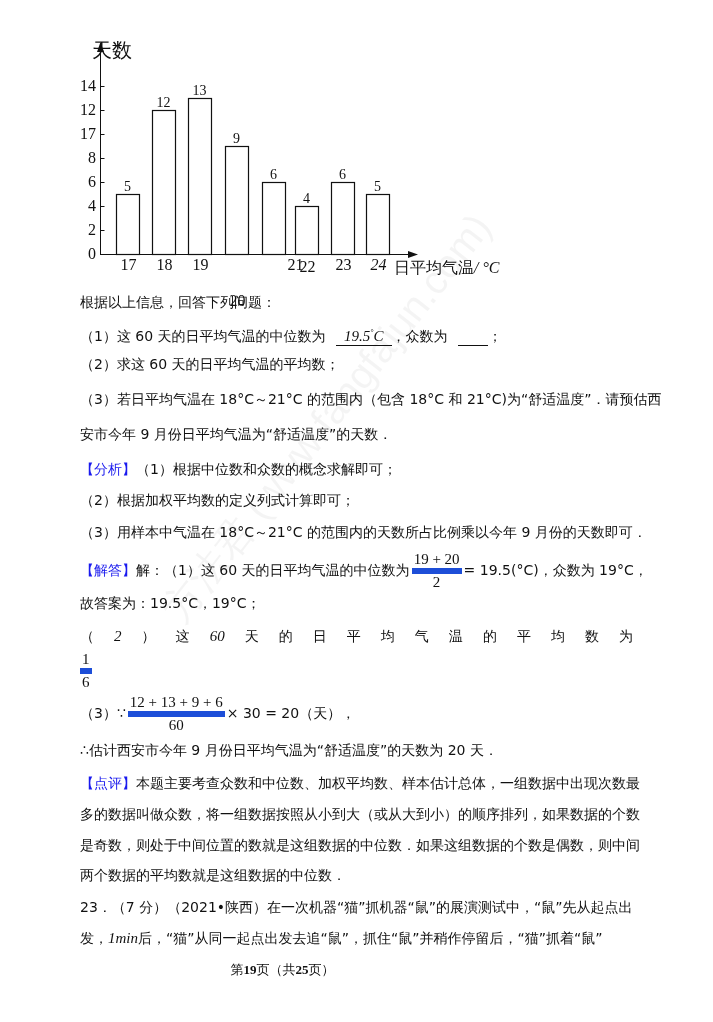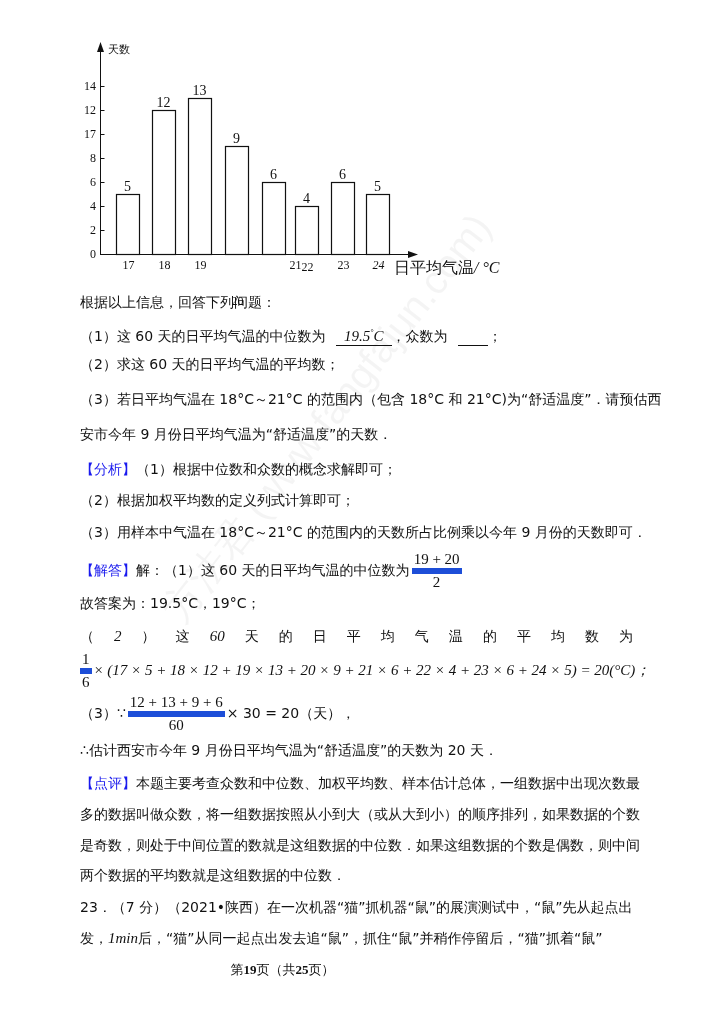--- a/index.html
+++ b/index.html
@@ -4,24 +4,24 @@
 <style>
   html, body { margin: 0; padding: 0; background: #ffffff; }
   body {
     width: 713px; height: 1022px; position: relative; overflow: hidden;
     font-family: "DejaVu Sans", "Liberation Sans", sans-serif;
     color: #111111;
   }
   
   #chart { position: absolute; left: 0; top: 0; width: 713px; height: 290px; }
   #chart svg { position: absolute; left: 0; top: 0; }
-  .ylabel-text { position: absolute; left: 108px; top: 42px; font-size: 11px; line-height: 16px; }
+  .ylabel-text { position: absolute; left: 92px; top: 42px; font-size: 20px; line-height: 16px; }
   .xlabel-text { position: absolute; left: 394px; top: 259px; font-size: 16px; line-height: 18px; white-space: nowrap; }
   .xlabel-text .unit { font-family: "Liberation Serif", serif; font-style: italic; }
-  .tick-label { position: absolute; font-family: "Liberation Serif", serif; font-size: 12px; line-height: 14px; }
+  .tick-label { position: absolute; font-family: "Liberation Serif", serif; font-size: 16px; line-height: 14px; }
   .ytick { width: 20px; text-align: right; }
   .xtick { width: 30px; text-align: center; }
   .bar-label { position: absolute; width: 30px; text-align: center; font-family: "Liberation Serif", serif; font-size: 14px; line-height: 14px; }
 
   
   .line { position: absolute; left: 80px; font-size: 14px; line-height: 18px; white-space: nowrap; }
   .num { font-family: "Liberation Serif", serif; font-size: 15px; font-style: italic; }
   .tag { color: #1a1aee; }
   .sup { font-size: 8px; vertical-align: 6px; }
   .blank { display: inline-block; border-bottom: 1px solid #111; }
@@ -105,42 +105,42 @@
   <span class="blank" style="width:30px;margin-left:6px">&nbsp;</span><span>；</span>
 </div>
 <div class="line" style="top:355px">（2）求这 60 天的日平均气温的平均数；</div>
 <div class="line" style="top:390px">（3）若日平均气温在 18°C～21°C 的范围内（包含 18°C 和 21°C)为“舒适温度”．请预估西</div>
 <div class="line" style="top:425px">安市今年 9 月份日平均气温为“舒适温度”的天数．</div>
 
 <div class="line" style="top:460px"><span class="tag">【分析】</span><span>（1）根据中位数和众数的概念求解即可；</span></div>
 <div class="line" style="top:491px">（2）根据加权平均数的定义列式计算即可；</div>
 <div class="line" style="top:523px">（3）用样本中气温在 18°C～21°C 的范围内的天数所占比例乘以今年 9 月份的天数即可．</div>
 
-<div class="line" style="top:551px;line-height:34px"><span class="tag">【解答】</span><span>解：（1）这 60 天的日平均气温的中位数为</span><span class="frac"><span class="top">19 + 20</span><span class="bot">2</span></span></div>
+<div class="line" style="top:551px;line-height:34px"><span class="tag">【解答】</span><span>解：（1）这 60 天的日平均气温的中位数为</span><span class="frac"><span class="top">19 + 20</span><span class="bot">2</span></span><span>= 19.5(°C)，众数为 19°C，</span></div>
 <div class="line" style="top:594px">故答案为：19.5°C，19°C；</div>
 <div class="spread" style="top:627px" id="spread-line">
     <span>（</span>
     <span class="num">2</span>
     <span>）</span>
     <span>这</span>
     <span class="num">60</span>
     <span>天</span>
     <span>的</span>
     <span>日</span>
     <span>平</span>
     <span>均</span>
     <span>气</span>
     <span>温</span>
     <span>的</span>
     <span>平</span>
     <span>均</span>
     <span>数</span>
     <span>为</span>
   </div>
-<div class="line" style="top:651px;line-height:34px;left:80px"><span class="frac" style="margin-left:0"><span class="top">1</span><span class="bot">6</span></span><span class="num">× (17 × 5 + 18 × 12 + 19 × 13 + 20 × 9 + 21 × 6 + 22 × 4 + 23 × 6 + 24 × 5) = 20(°C)；</span></div>
+<div class="line" style="top:651px;line-height:34px;left:80px"><span class="frac" style="margin-left:0"><span class="top">1</span><span class="bot">6</span></span></div>
 <div class="line" style="top:694px;line-height:34px"><span>（3）∵</span><span class="frac"><span class="top">12 + 13 + 9 + 6</span><span class="bot">60</span></span><span>× 30 = 20（天），</span></div>
 <div class="line" style="top:741px">∴估计西安市今年 9 月份日平均气温为“舒适温度”的天数为 20 天．</div>
 
 <div class="line" style="top:774px"><span class="tag">【点评】</span><span>本题主要考查众数和中位数、加权平均数、样本估计总体，一组数据中出现次数最</span></div>
 <div class="line" style="top:805px">多的数据叫做众数，将一组数据按照从小到大（或从大到小）的顺序排列，如果数据的个数</div>
 <div class="line" style="top:836px">是奇数，则处于中间位置的数就是这组数据的中位数．如果这组数据的个数是偶数，则中间</div>
 <div class="line" style="top:866px">两个数据的平均数就是这组数据的中位数．</div>
 
 <div class="line" style="top:898px">23．（7 分）（2021•陕西）在一次机器“猫”抓机器“鼠”的展演测试中，“鼠”先从起点出</div>
 <div class="line" style="top:929px"><span>发，</span><span class="num" style="font-style:italic">1min</span><span>后，“猫”从同一起点出发去追“鼠”，抓住“鼠”并稍作停留后，“猫”抓着“鼠”</span></div>

